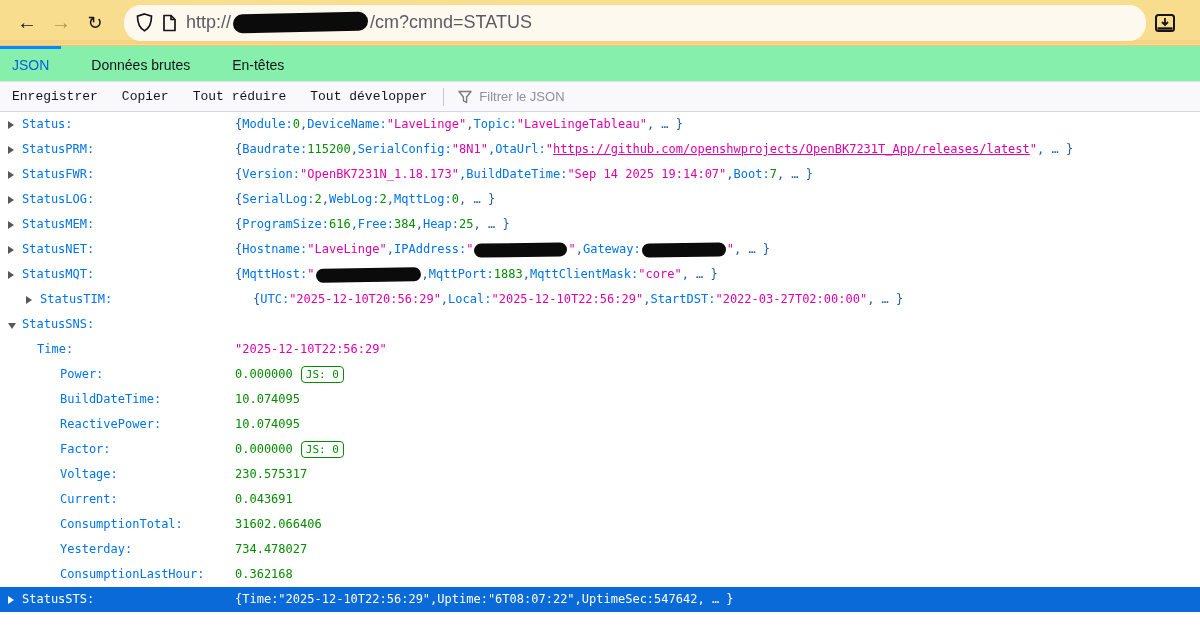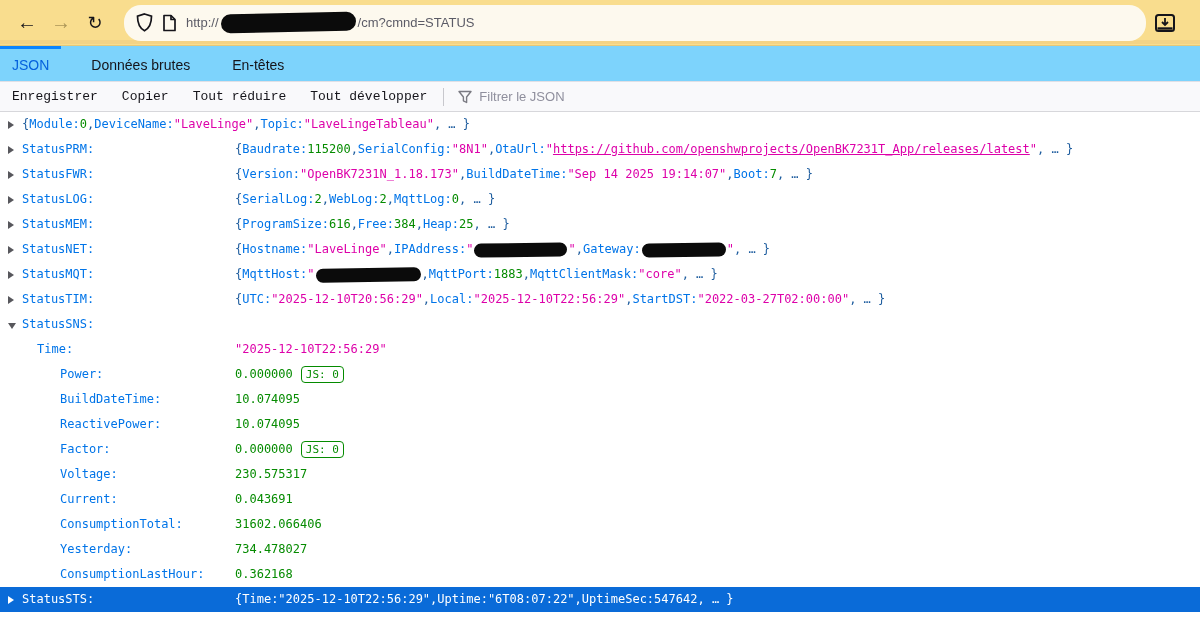--- a/index.html
+++ b/index.html
@@ -11,29 +11,29 @@
             padding:0 10px; border-bottom:1px solid #e6c878; position:relative; }
   .chrome::after { content:""; position:absolute; left:0; right:0; bottom:1px; height:4px;
                    background:#f4d385; }
   .navbtn { width:34px; height:34px; border:none; background:transparent; font-size:20px;
             color:#15141a; cursor:pointer; display:flex; align-items:center; justify-content:center; }
   .navbtn.fwd { color:#ab9557; }
   .navbtn.reload { font-size:18px; }
   .urlbar { flex:1; height:36px; margin-left:12px; background:#fdf9ee; border-radius:17px;
             display:flex; align-items:center; padding:0 12px; gap:9px; z-index:2; }
   .urlbar svg { flex:0 0 auto; }
-  .urltext { font-size:13px; color:#5b5b66; white-space:nowrap; display:flex; align-items:center; }
+  .urltext { font-size:18px; color:#5b5b66; white-space:nowrap; display:flex; align-items:center; }
   .redact { display:inline-block; background:#0b0b0b; border-radius:9px; height:15px;
             vertical-align:middle; transform:rotate(-1.2deg); }
   .url-redact { height:19px; width:135px; margin:0 2px; border-radius:10px; }
   .dlbtn { border:none; background:transparent; margin-left:8px; margin-right:14px; cursor:pointer;
            display:flex; align-items:center; z-index:2; }
 
   
-  .tabbar { height:36px; background:#7dd3fc; display:flex; align-items:stretch;
+  .tabbar { height:36px; background:#86efac; display:flex; align-items:stretch;
             border-bottom:1px solid #e0e0e6; }
   .tab { display:flex; align-items:center; padding:0 12px; font-size:14px; color:#15141a;
          border-top:3px solid transparent; cursor:pointer; }
   .tab.active { color:#0561dd; border-top-color:#0a84ff; }
   .tab + .tab { margin-left:18px; }
 
   
   .cmdbar { height:30px; background:#f9f9fb; display:flex; align-items:center;
             border-bottom:1px solid #d7d7db; font-size:13px; color:#15141a; }
   .cmdbtn { border:none; background:transparent; font-size:13px; color:#15141a;
@@ -117,20 +117,21 @@
     <svg width="14" height="14" viewBox="0 0 14 14">
       <path d="M1 1.5 H13 L8.6 7 V12.5 L5.4 10.8 V7 Z" fill="none" stroke="#7a7a82" stroke-width="1.4" stroke-linejoin="round"></path>
     </svg>
     <input type="text" placeholder="Filtrer le JSON" style="">
   </div>
 </div>
 
 <div class="tree" id="json-tree">
     <div class="row" style="padding-left: 8px;">
       <span class="twisty c"></span>
+      <span class="key" style="width: 213px;">Status:</span>
       <span class="val">
         <span class="p-delim">{ </span>
         <span class="p-key">Module: </span>
         <span class="p-num">0</span>
         <span class="p-delim">, </span>
         <span class="p-key">DeviceName: </span>
         <span class="p-str">"LaveLinge"</span>
         <span class="p-delim">, </span>
         <span class="p-key">Topic: </span>
         <span class="p-str">"LaveLingeTableau"</span>
@@ -232,21 +233,21 @@
         <span class="p-redact" style="width: 105px;"></span>
         <span class="p-delim">, </span>
         <span class="p-key">MqttPort: </span>
         <span class="p-num">1883</span>
         <span class="p-delim">, </span>
         <span class="p-key">MqttClientMask: </span>
         <span class="p-str">"core"</span>
         <span class="p-delim">, … }</span>
       </span>
     </div>
-    <div class="row" style="padding-left: 8px;">
+    <div class="row" style="padding-left: 26px;">
       <span class="twisty c"></span>
       <span class="key" style="width: 213px;">StatusTIM:</span>
       <span class="val">
         <span class="p-delim">{ </span>
         <span class="p-key">UTC: </span>
         <span class="p-str">"2025-12-10T20:56:29"</span>
         <span class="p-delim">, </span>
         <span class="p-key">Local: </span>
         <span class="p-str">"2025-12-10T22:56:29"</span>
         <span class="p-delim">, </span>

